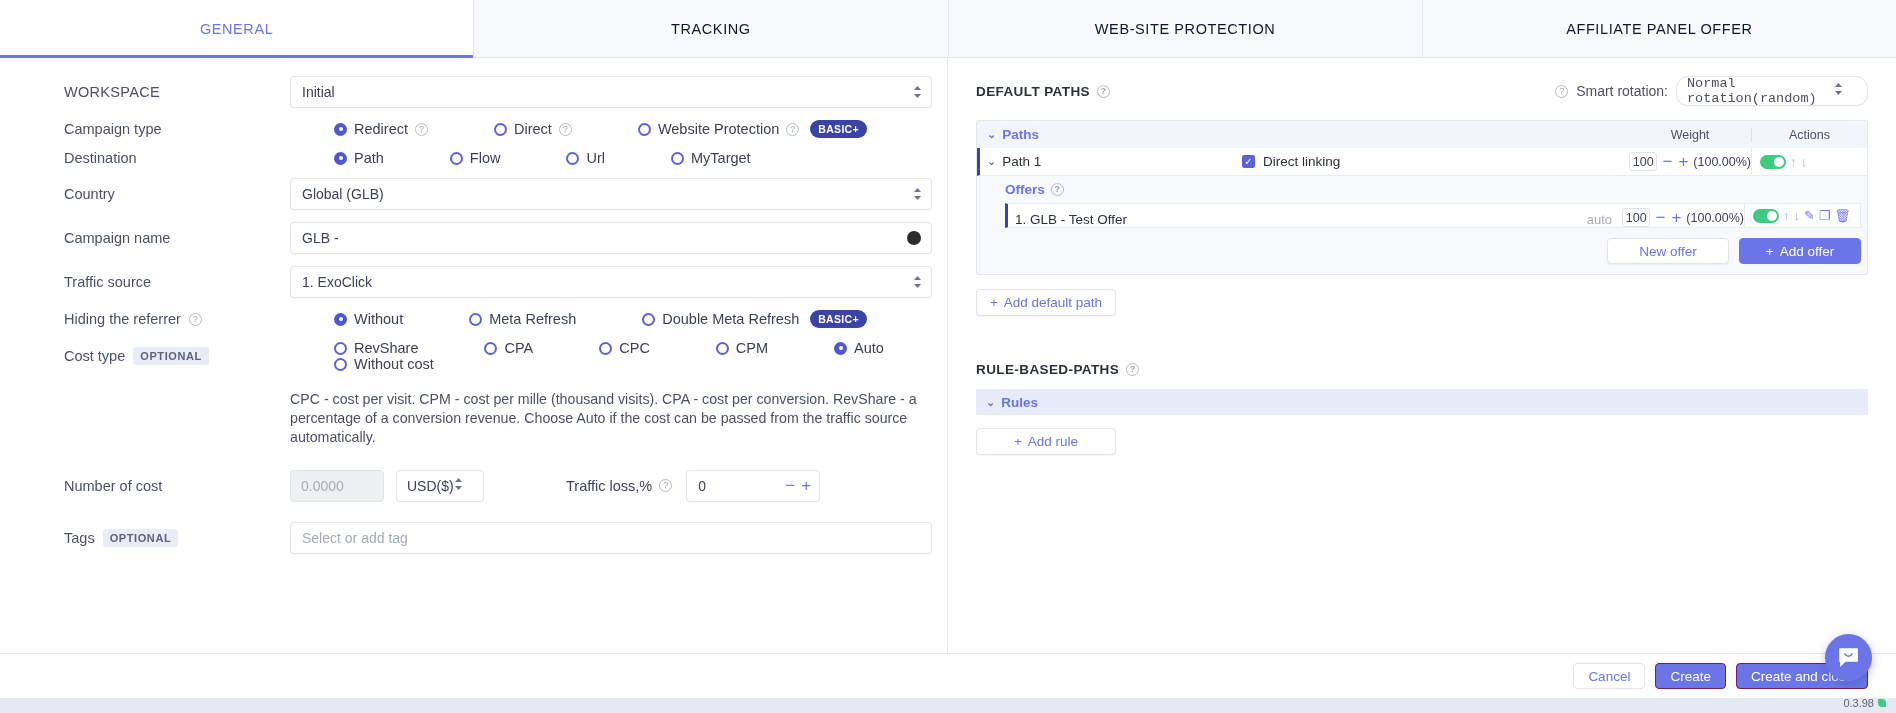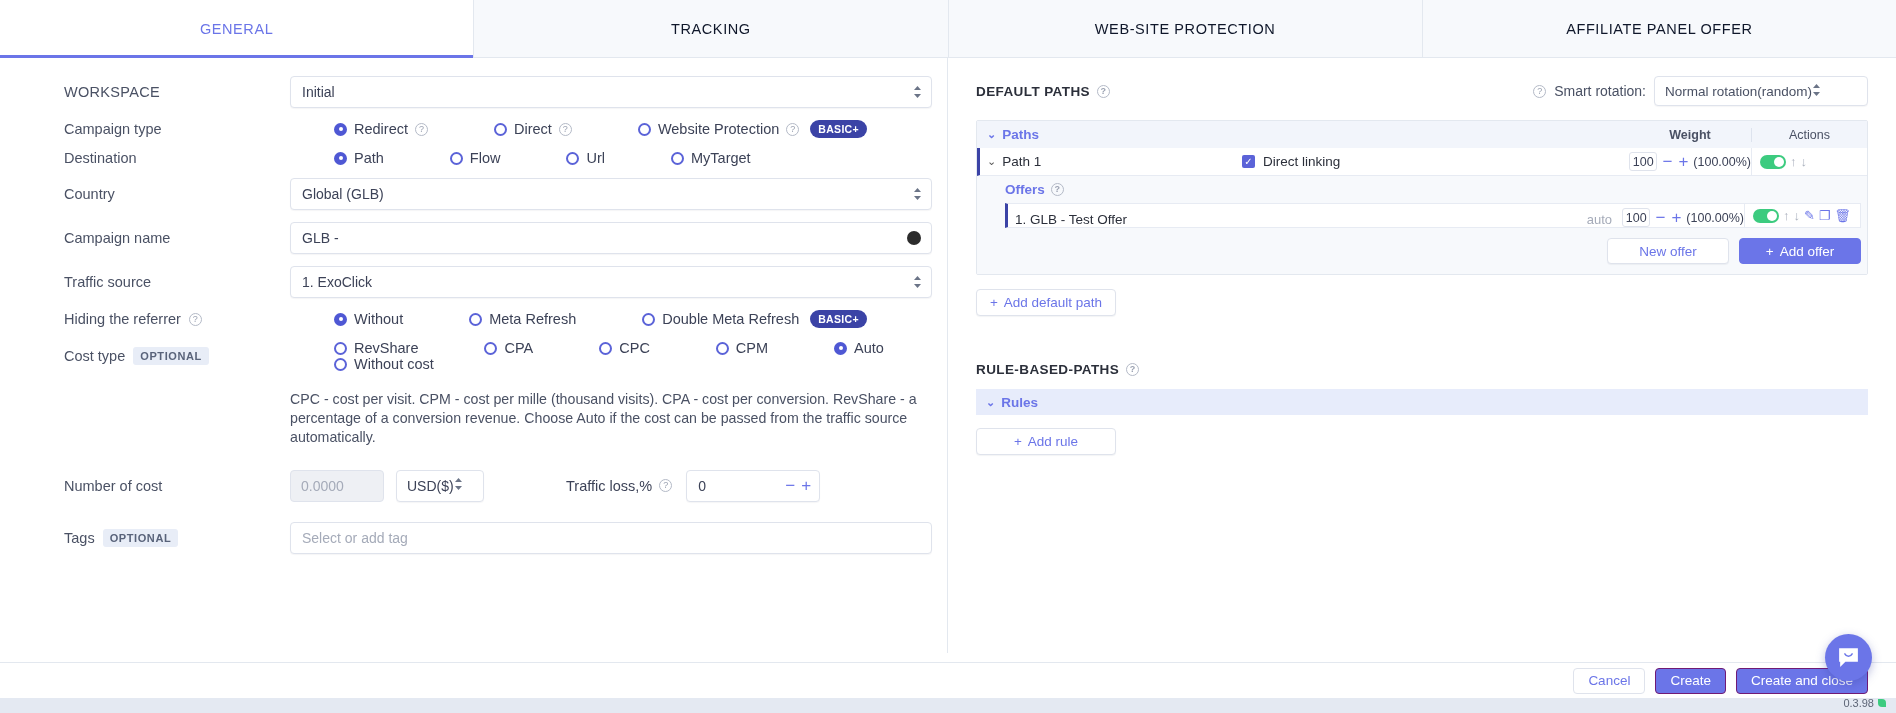--- a/index.html
+++ b/index.html
@@ -266,47 +266,48 @@
     color: #2b2f3a;
     display: flex;
     align-items: center;
     gap: 7px;
   }
   .smart-rot {
     display: flex; align-items: center; gap: 8px;
     font-size: 14px; color: #4a5164;
   }
   .smart-sel {
-    width: 214px; height: 30px;
-    border: 1px solid #dfe3ec;
-    border-radius: 4px;
+    width: 192px; height: 30px;
+    border: 1px solid #dfe3ec;
+    border-radius: 12px;
     background: #fff;
     display: flex; align-items: center;
     padding: 0 24px 0 10px;
     font-size: 13.5px;
     position: relative;
     box-shadow: 0 1px 1px rgba(20,30,60,.04);
+    font-family: Liberation Mono, monospace;
   }
 
   .ptable { border: 1px solid #e3e8ef; border-radius: 2px; overflow: hidden; }
   .ptable-head {
     display: flex;
     align-items: center;
     background: #f2f5fb;
     height: 27px;
     font-size: 13.5px;
   }
   .pt-name {
     flex: 1;
     padding-left: 10px;
     color: #6b75e8;
     font-weight: 600;
     display: flex; align-items: center; gap: 6px;
   }
-  .pt-weight { width: 122px; text-align: center; color: #4a5164; font-size: 12.5px; font-weight: bold; }
+  .pt-weight { width: 122px; text-align: center; color: #4a5164; font-size: 12.5px; }
   .pt-actions { width: 116px; text-align: center; color: #4a5164; font-size: 12.5px; border-left: 1px solid #dde3ee; }
   .chev-d { font-size: 11px; color: #6b75e8; }
 
   .path-row {
     display: flex;
     align-items: center;
     height: 28px;
     background: #fff;
     border-left: 3px solid #3b43a6;
     border-bottom: 1px solid #e7ebf3;
@@ -450,21 +451,21 @@
     font-size: 13.5px;
     display: flex; align-items: center; justify-content: center; gap: 6px;
     box-shadow: 0 1px 1px rgba(20,30,60,.05);
     cursor: pointer;
   }
 
   
   .footer {
     position: absolute;
     left: 0; right: 0; bottom: 15px;
-    height: 36px;
+    height: 45px;
     background: #fff;
     border-top: 1px solid #e3e8ef;
     display: flex;
     align-items: center;
     justify-content: flex-end;
     padding-right: 28px;
     gap: 10px;
   }
   .fbtn {
     height: 26px;

